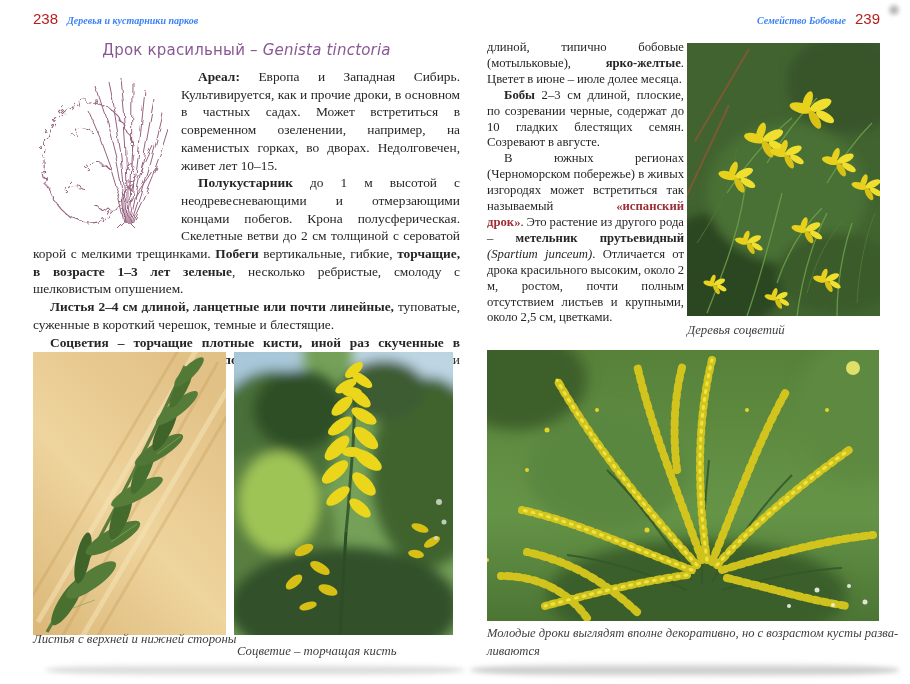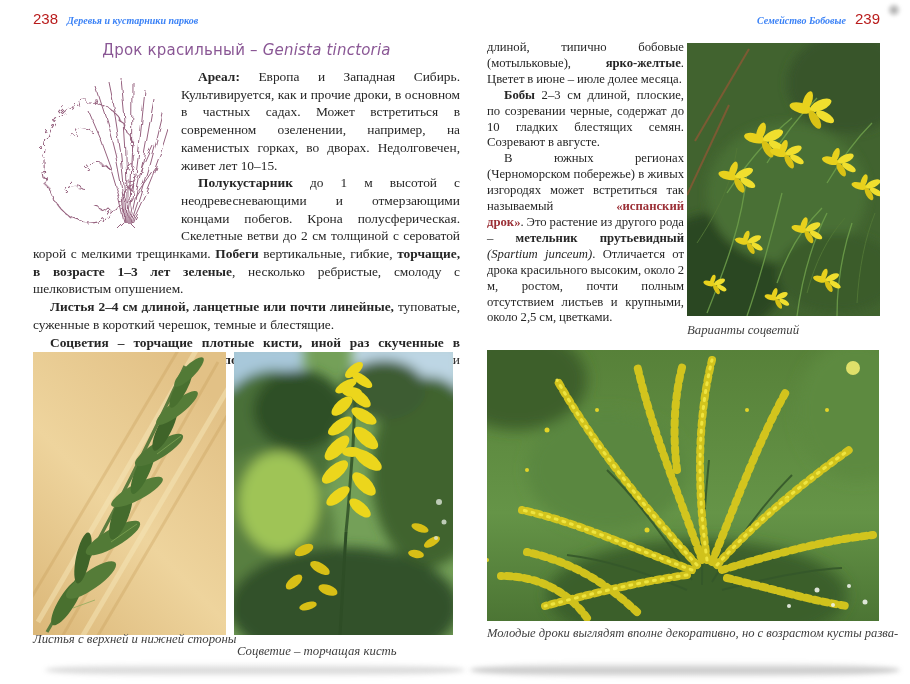--- a/index.html
+++ b/index.html
@@ -285,21 +285,21 @@
       <use href="#cl" transform="translate(50 135) scale(1.2)"></use>
       <use href="#cl" transform="translate(152 120) scale(1.1)"></use>
       <use href="#cl" transform="translate(180 145) scale(1.0)"></use>
       <use href="#cl" transform="translate(120 188) scale(1.0)"></use>
       <use href="#cl" transform="translate(62 200) scale(0.9)"></use>
       <use href="#cl" transform="translate(140 238) scale(0.9)"></use>
       <use href="#cl" transform="translate(90 256) scale(0.8)"></use>
       <use href="#cl" transform="translate(28 242) scale(0.75)"></use>
     </svg>
   </div>
-  <div class="cap cap-r1">Варианты соцветий</div>
+  <div class="cap cap-r1">Деревья соцветий</div>
 
   <div class="photo ph4">
     <svg width="392" height="271" viewBox="0 0 392 271" aria-hidden="true">
       <defs>
         <linearGradient id="gr4" x1="0" y1="0" x2="0" y2="1">
           <stop offset="0" stop-color="#578139"></stop>
             <stop offset="0.6" stop-color="#659447"></stop>
             <stop offset="1" stop-color="#4c7534"></stop>
         </linearGradient>
         <filter id="b7">
@@ -359,18 +359,19 @@
           <circle cx="346" cy="255" r="2"></circle>
           <circle cx="362" cy="236" r="2"></circle>
         <circle cx="302" cy="256" r="2"></circle>
           <circle cx="378" cy="252" r="2.5"></circle>
       </g>
       <circle cx="366" cy="18" r="7" fill="#dfe06a" filter="url(#b07)"></circle>
     </svg>
   </div>
   <div class="cap cap-r2">
     <div>Молодые дроки выглядят вполне декоративно, но с возрастом кусты разва-</div>
+    <div>ливаются</div>
   </div>
 </div>
 
 <div class="shadow sh-bl"></div>
 <div class="shadow sh-br"></div>
 <div class="shadow sh-tr"></div>
 
 </body></html>

